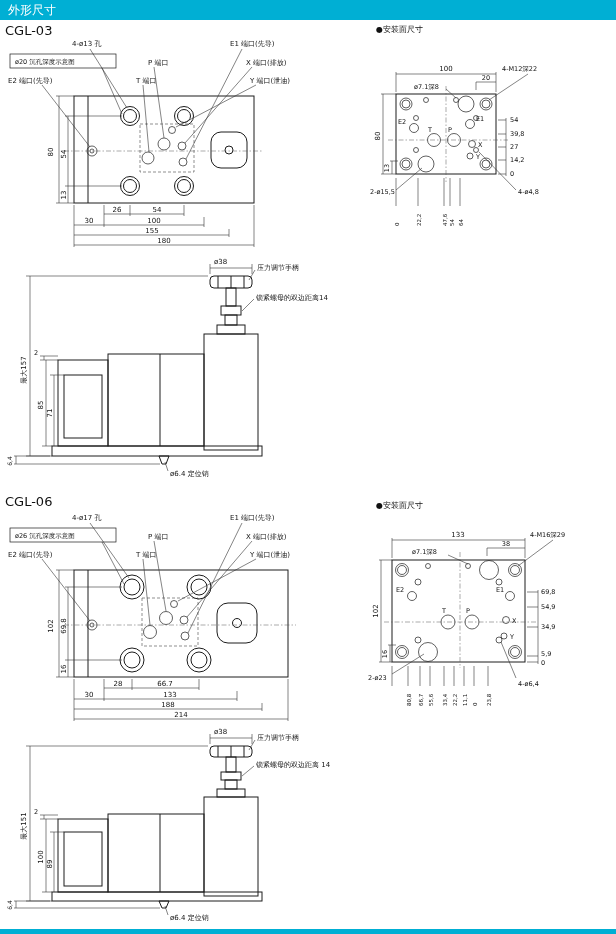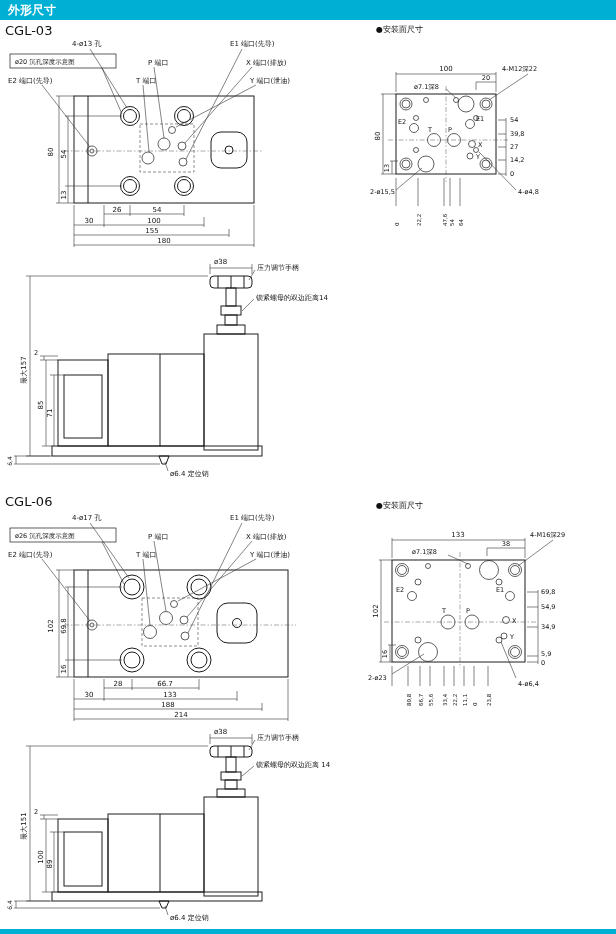--- a/index.html
+++ b/index.html
@@ -1,19 +1,19 @@
 <!DOCTYPE html>
 <html><head>
 <meta charset="utf-8">
 <style>
   html,body{margin:0;padding:0;background:#e8e8e8;}
   #page{position:relative;width:616px;height:934px;background:#ffffff;overflow:hidden;
         font-family:"DejaVu Sans","Liberation Sans",sans-serif;color:#111;}
   .hbar{position:absolute;left:0;top:0;width:616px;height:20px;background:#00afd4;
-        color:#fff;font-size:12px;font-weight:bold;line-height:20px;padding-left:8px;box-sizing:border-box;}
+        color:#fff;font-size:12px;font-weight:normal;line-height:20px;padding-left:8px;box-sizing:border-box;}
   .bbar{position:absolute;left:0;top:929px;width:616px;height:5px;background:#00afd4;}
   .model{position:absolute;font-size:13px;color:#111;}
   .abs{position:absolute;}
   svg text{font-family:"DejaVu Sans","Liberation Sans",sans-serif;fill:#111;}
   .ln{fill:none;stroke:#1c1c1c;stroke-width:1;}
   .thin{fill:none;stroke:#1c1c1c;stroke-width:0.7;}
   .dim{stroke:#333;stroke-width:0.6;fill:none;}
   .ldr{stroke:#333;stroke-width:0.6;fill:none;}
   .cl{stroke:#555;stroke-width:0.5;fill:none;stroke-dasharray:5 2 1.5 2;}
   .dash{stroke:#444;stroke-width:0.6;fill:none;stroke-dasharray:3 2;}

